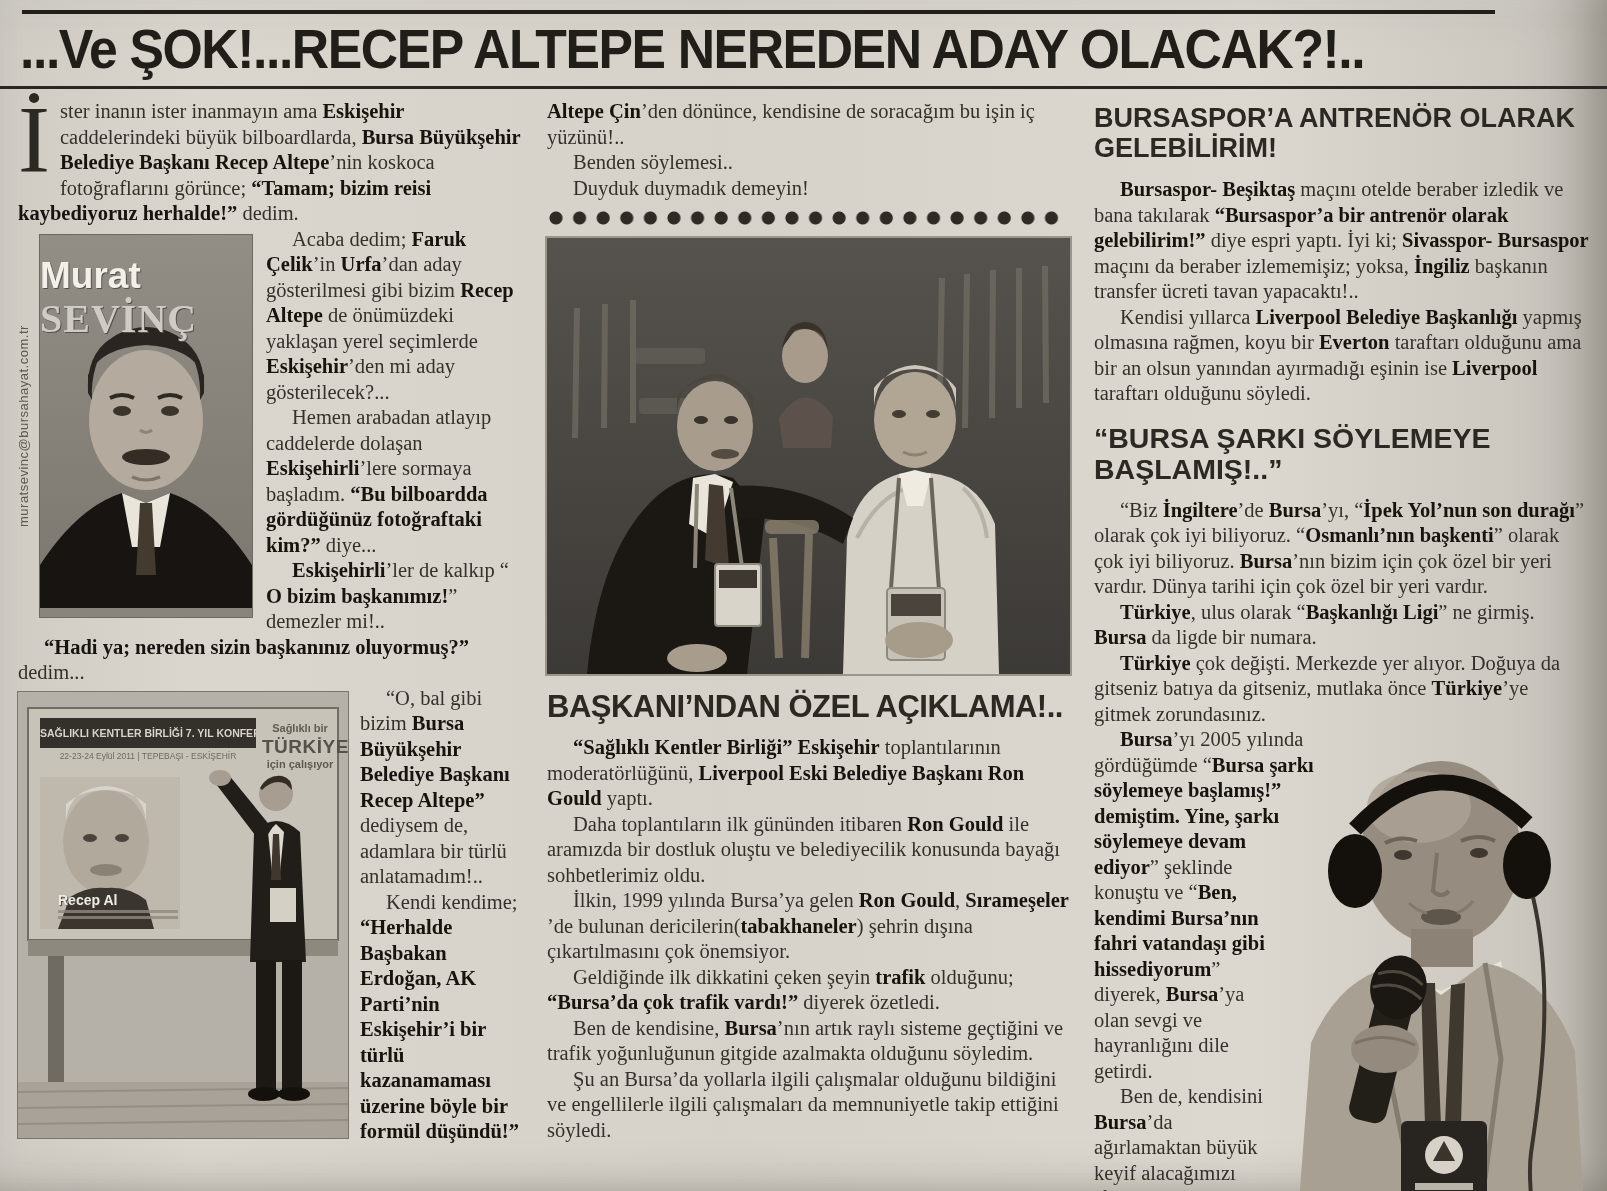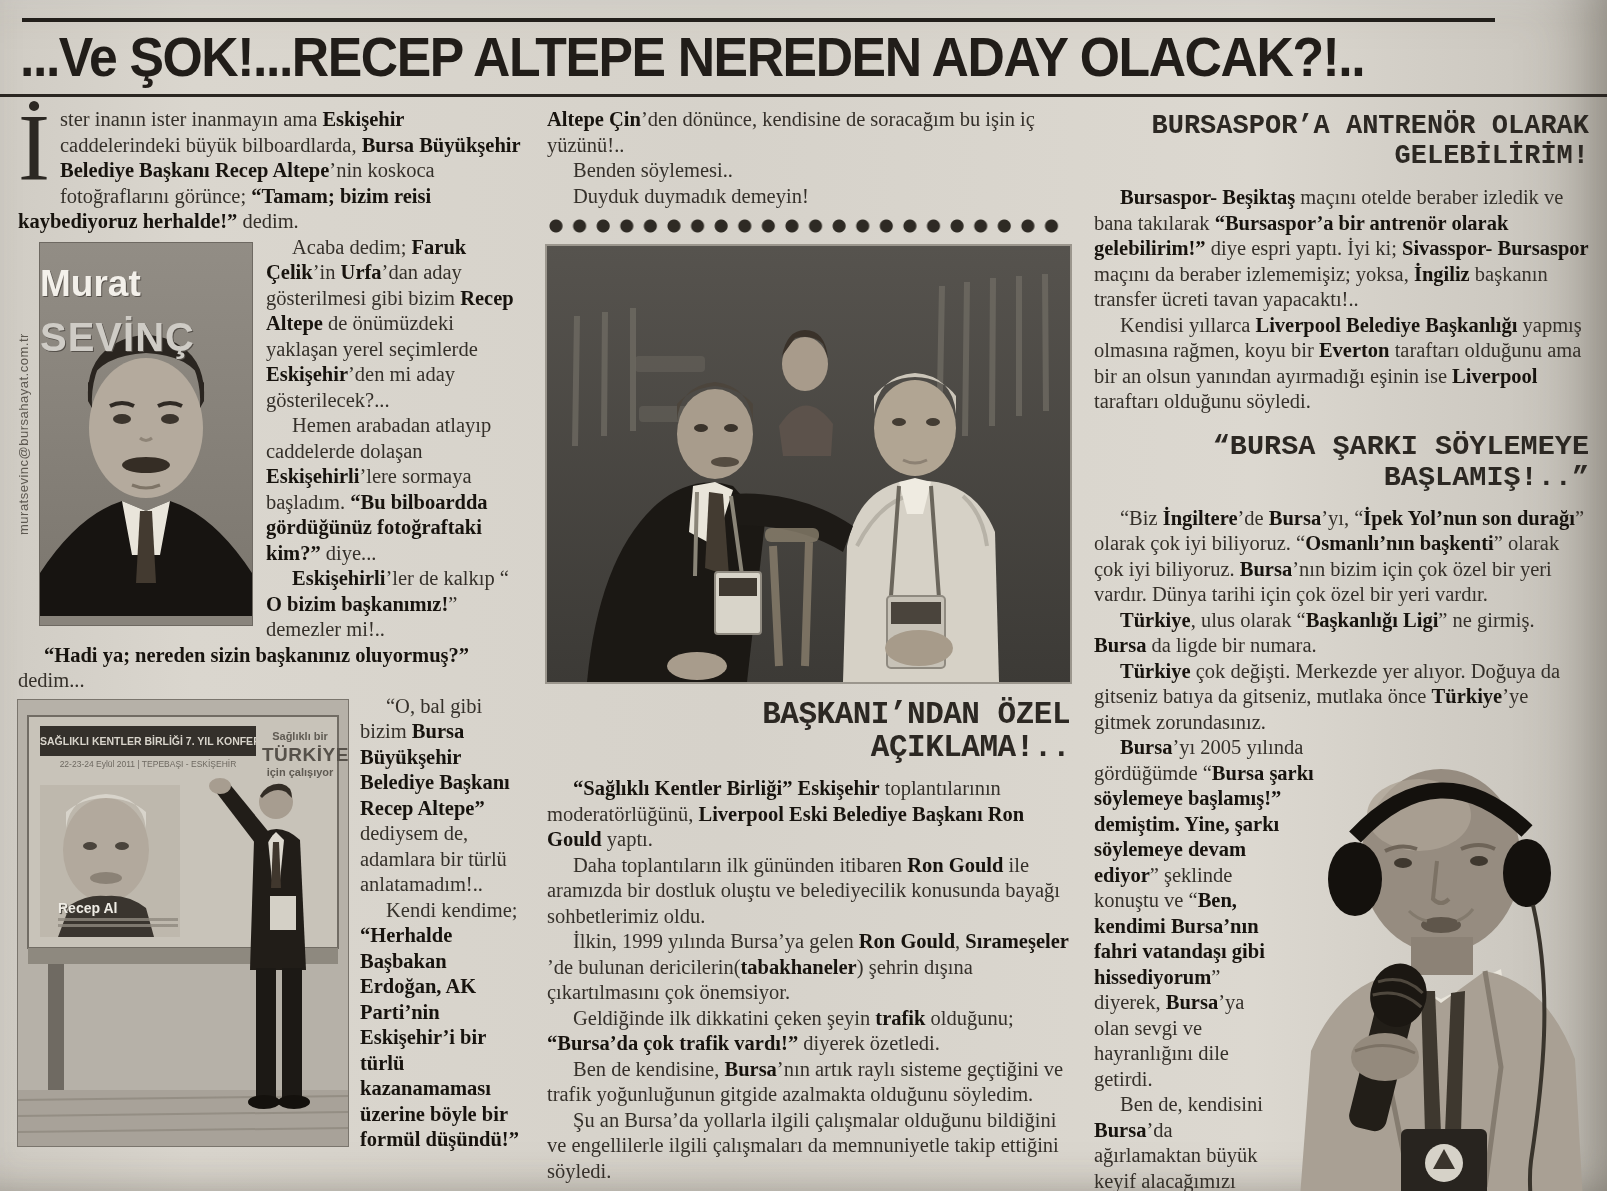--- a/index.html
+++ b/index.html
@@ -3,21 +3,21 @@
 <meta charset="utf-8">
 <style>
   html,body{margin:0;padding:0;background:#b9b5ad;}
   .page{
     width:1607px;height:1191px;position:relative;overflow:hidden;
     background:linear-gradient(90deg,#d0ccc4 0%,#dad6ce 12%,#d6d2ca 45%,#dcd8d0 78%,#c7c3bb 100%);
     font-family:"Liberation Serif","DejaVu Serif",serif;color:#35302a;
     box-shadow:inset -45px 0 70px -35px rgba(80,74,64,.55), inset 0 -18px 40px -22px rgba(80,74,64,.35), inset 0 14px 30px -18px rgba(255,255,255,.5);
   }
   
-  .masthead{padding:16px 20px 0 20px;}
+  .masthead{padding:8px 20px 0 20px;}
   .topline{height:4px;background:#221f1b;width:94%;margin:2px 0 6px 2px;}
   .headline{
     font-family:"Liberation Sans","DejaVu Sans",sans-serif;font-weight:700;
     font-size:55px;line-height:58px;color:#211d19;letter-spacing:-1.5px;
     transform:scaleX(.94);transform-origin:left center;white-space:nowrap;margin:0;
   }
   .headline-rule{height:3px;background:#2a2621;margin:8px 0 10px 0;}
   
   .cols{display:grid;grid-template-columns:505px 523px 1fr;column-gap:24px;padding:0 18px;}
   .para{font-size:20.5px;line-height:25.5px;margin:0;text-indent:26px;text-align:left;}
@@ -33,21 +33,21 @@
   .fig-murat .email{
     position:absolute;left:-2px;top:0;height:100%;width:22px;
     writing-mode:vertical-rl;transform:rotate(180deg);
     font-family:"Liberation Sans",sans-serif;font-size:13px;color:#5d5850;letter-spacing:.5px;text-align:center;
   }
   .fig-murat .photo{position:absolute;left:22px;top:0;right:0;bottom:0;background:#89847c;border-top:9px solid #ccc8c0;box-shadow:0 0 0 1px #6e6962;}
   .fig-murat .mname1,.fig-murat .mname2{
     position:absolute;left:22px;right:0;text-align:left;font-family:"Liberation Sans",sans-serif;font-weight:700;z-index:2;
   }
   .fig-murat .mname1{top:20px;font-size:37px;color:#f3f0ea;text-shadow:1px 1px 0 #55504a;}
-  .fig-murat .mname2{top:72px;font-size:40px;color:#cfccc6;letter-spacing:1px;text-shadow:1px 1px 0 #55504a;}
+  .fig-murat .mname2{top:60px;font-size:40px;color:#cfccc6;letter-spacing:1px;text-shadow:1px 1px 0 #55504a;font-family:Liberation Serif, serif;}
   .fig-murat svg{position:absolute;left:22px;top:0;}
   
   .fig-conf{float:left;width:330px;height:446px;margin:6px 12px 0 0;background:#b5b0a7;box-shadow:0 0 0 1px #7a756d;}
   .fig-conf .banner{
     position:absolute;left:22px;top:26px;width:216px;height:30px;background:#34302b;color:#d8d4cb;
     font-family:"Liberation Sans",sans-serif;font-weight:700;font-size:10.5px;line-height:30px;text-align:center;white-space:nowrap;overflow:hidden;
   }
   .fig-conf .banner-sub{
     position:absolute;left:22px;top:58px;width:216px;color:#6e6961;
     font-family:"Liberation Sans",sans-serif;font-size:8.5px;line-height:12px;text-align:center;white-space:nowrap;overflow:hidden;
@@ -61,21 +61,21 @@
   .fig-conf .poster-label{
     position:absolute;left:40px;top:200px;color:#efece5;font-family:"Liberation Sans",sans-serif;font-weight:700;font-size:14px;text-shadow:1px 1px 1px #44403a;
   }
   .fig-conf .poster-sub{position:absolute;left:40px;top:218px;width:120px;height:12px;
     background:repeating-linear-gradient(#8f897f 0 3px,transparent 3px 6px);opacity:.8;}
   
   .fig-mid{width:100%;height:436px;margin:4px 0 0 0;background:#474440;box-shadow:0 0 0 2px #9b968d;}
   
   .dots{height:15px;margin:10px 2px 12px 2px;background-image:radial-gradient(circle at 7px 7px,#2e2a24 6px,rgba(0,0,0,0) 7px);background-size:23.6px 15px;background-repeat:repeat-x;}
   
-  .h-sans{font-family:Liberation Mono, monospace;font-weight:700;text-align:right;color:#2c2823;margin:0;}
+  .h-sans{font-family:Liberation Sans, sans-serif;font-weight:700;text-align:left;color:#2c2823;margin:0;}
   .mid-h{font-size:31px;line-height:33px;letter-spacing:-.5px;margin:16px 0 12px 0;}
   .r-h1{font-size:27px;line-height:30px;margin:4px 0 14px 0;}
   .r-h2{font-size:28.5px;line-height:31px;margin:16px 0 13px 0;}
   
   .fig-ron{float:right;width:300px;height:496px;margin:6px 0 0 10px;shape-outside:polygon(18% 0,100% 0,100% 100%,0 100%,0 42%);}
 </style>
 </head>
 <body>
 
 <div class="page">

